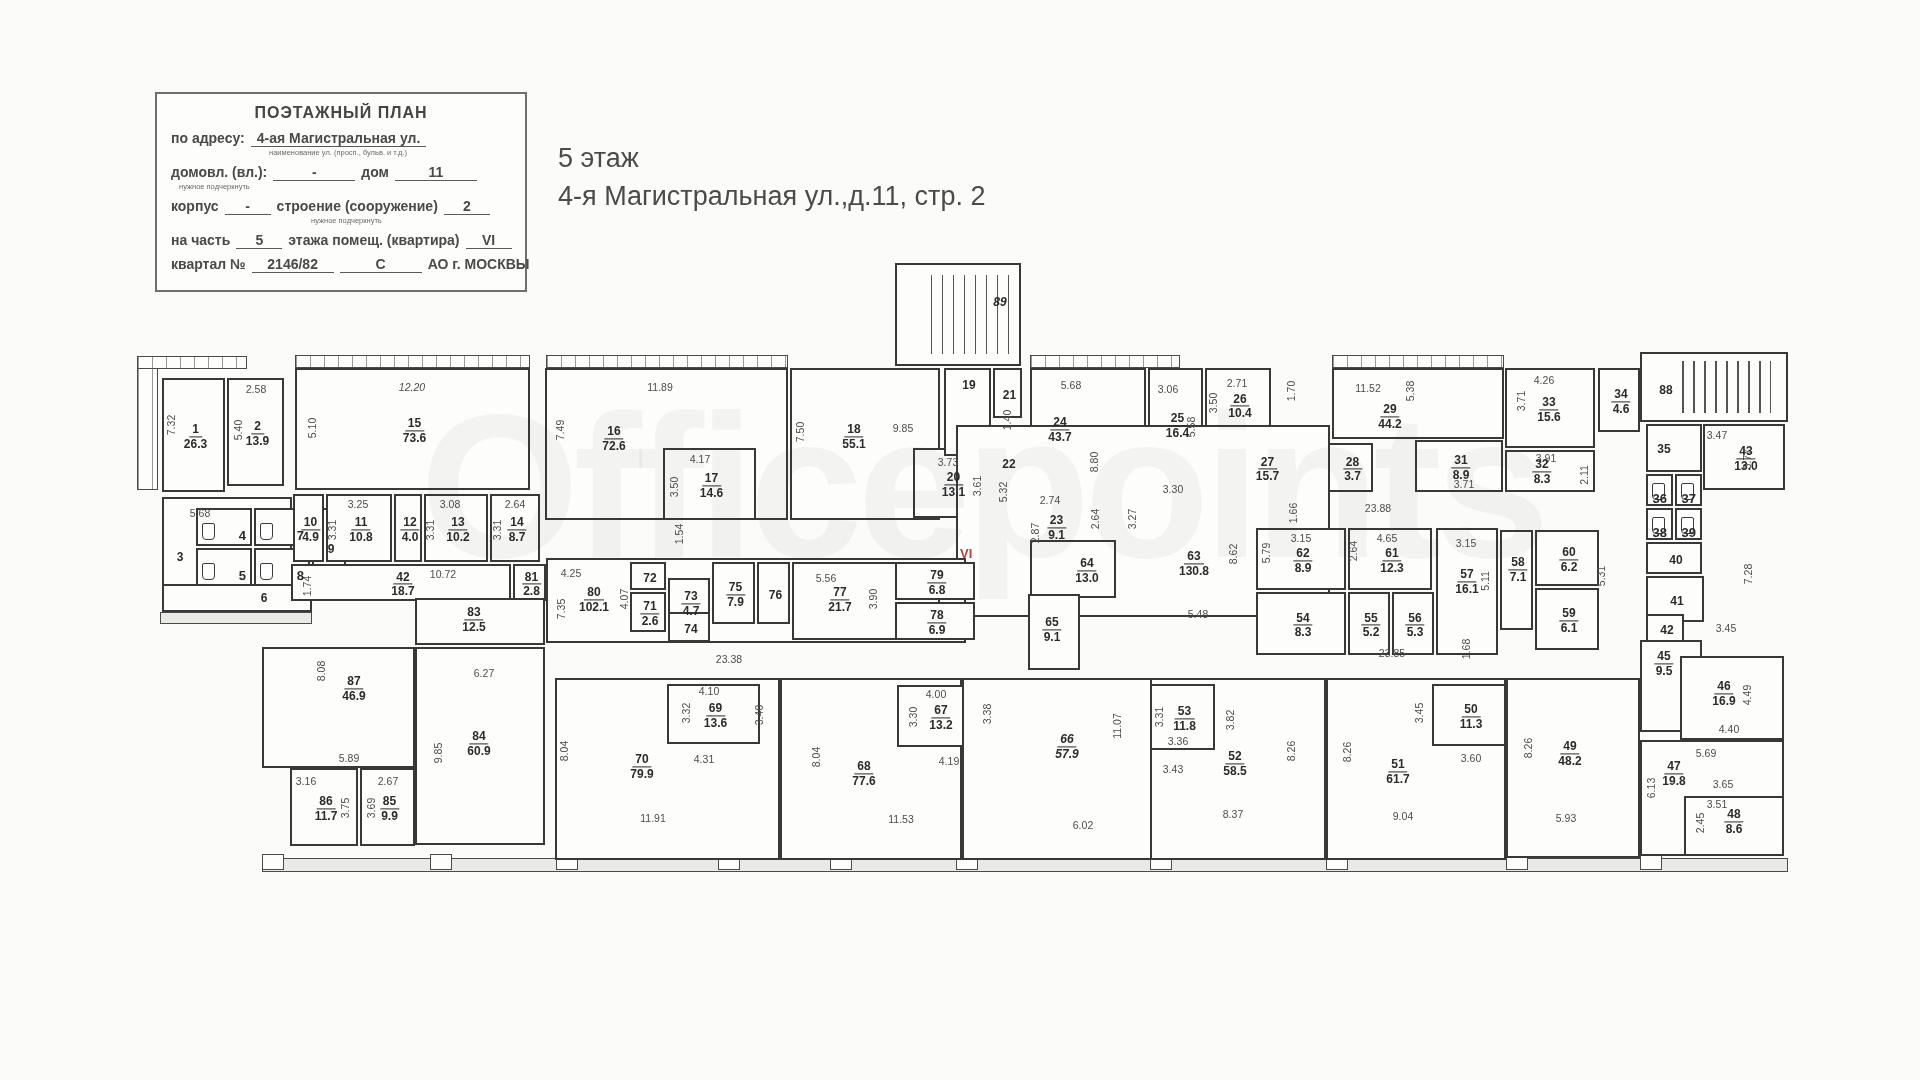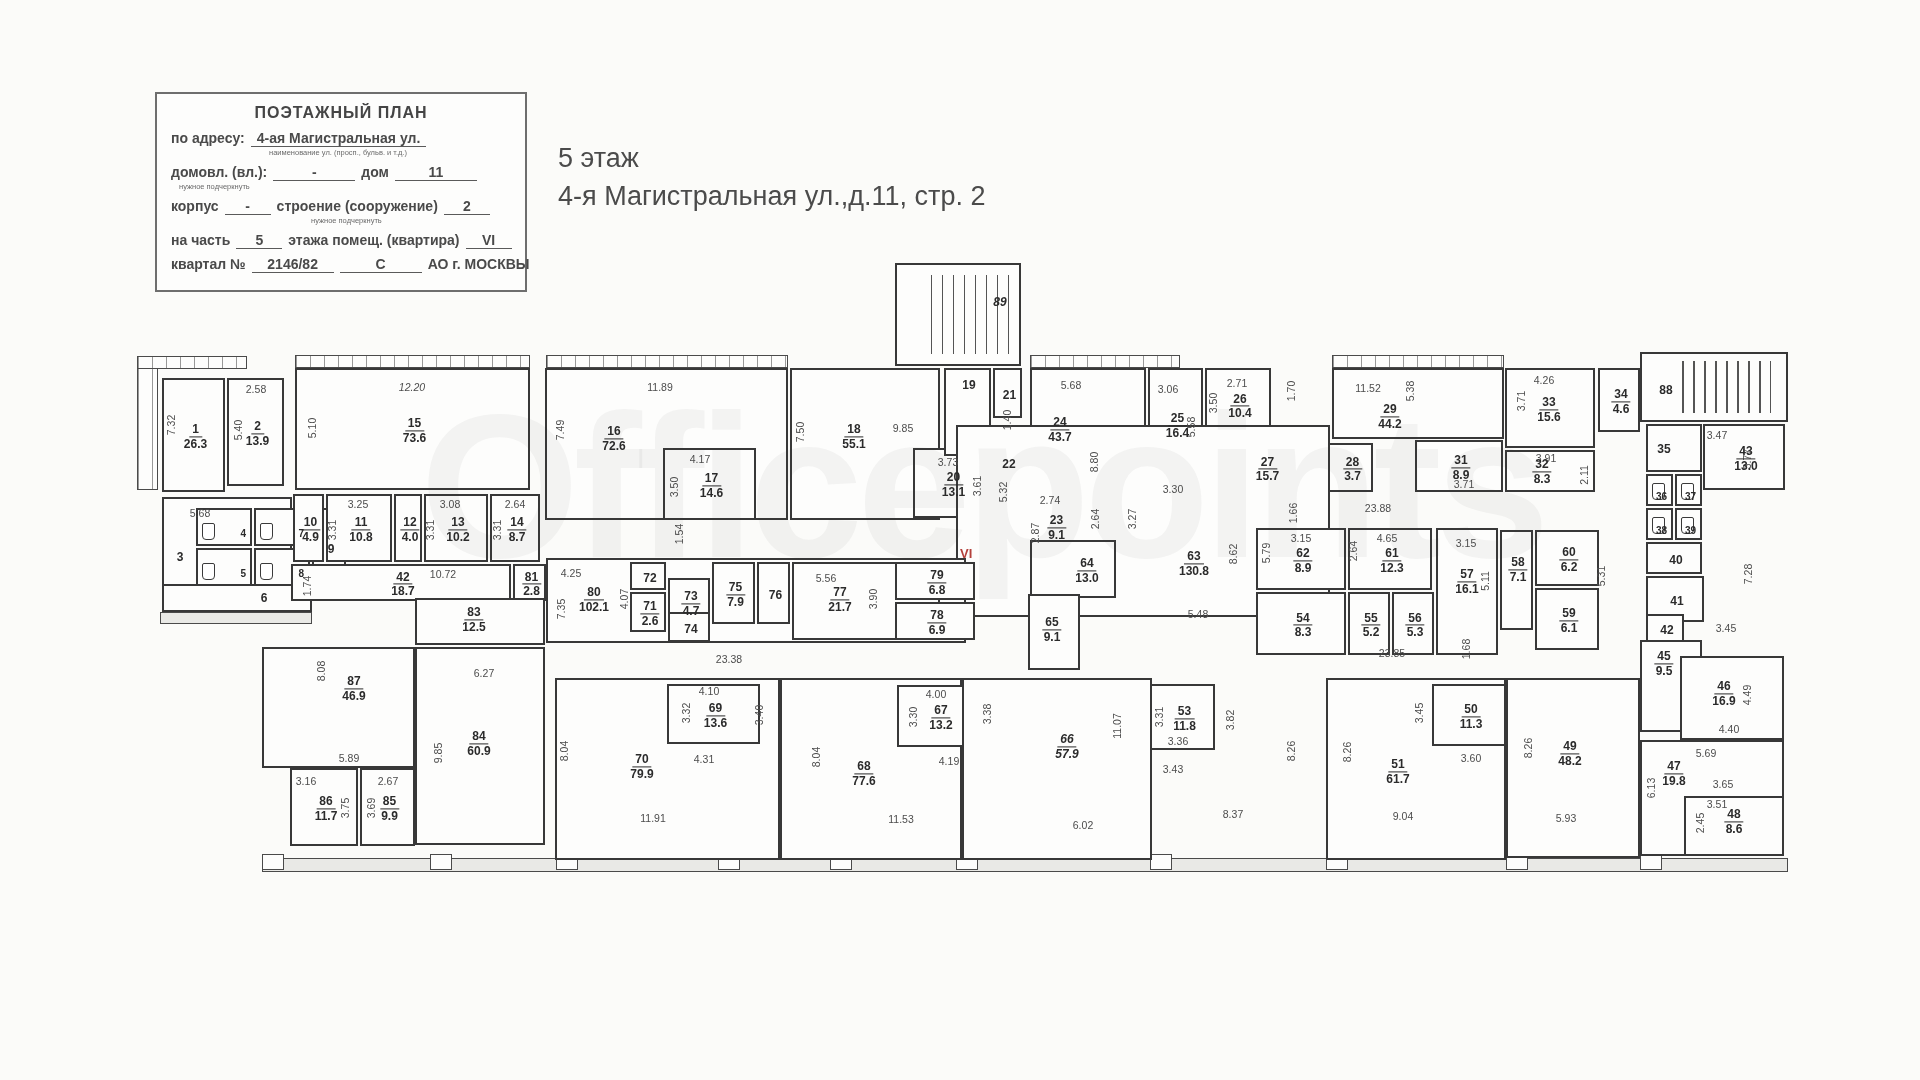--- a/index.html
+++ b/index.html
@@ -54,21 +54,21 @@
   }
   .dim.v{transform:translate(-50%,-50%) rotate(-90deg);}
   .stairs::before{
     content:"";position:absolute;left:28%;top:10%;right:6%;bottom:10%;
     background:repeating-linear-gradient(90deg,rgba(55,55,55,.85) 0 1.5px,transparent 1.5px 11px);
   }
   .wc::after{
     content:"";position:absolute;left:4px;bottom:4px;width:11px;height:15px;
     border:1.5px solid #3a3a3a;border-radius:2px 2px 4px 4px;background:#fff;
   }
-  .wc .rlabel{left:auto !important;right:1px;top:1px;transform:none;font-size:10px;}
+  .wc .rlabel{left:auto !important;right:1px;top:1px;transform:none;font-size:13px;}
   .balcony{
     position:absolute;box-sizing:border-box;border:1.5px solid #4a4a4a;background:#fdfdfc;
     background-image:repeating-linear-gradient(90deg,rgba(70,70,70,.55) 0 1px,transparent 1px 14px);
   }
   .wallstrip{position:absolute;box-sizing:border-box;border:1.5px solid #4a4a4a;background:#e9e9e6;}
   .pilaster{position:absolute;width:22px;height:16px;box-sizing:border-box;border:1.5px solid #4a4a4a;background:#fdfdfc;}
 </style>
 </head>
 <body>
 
@@ -317,20 +317,23 @@
       <div class="rlabel" style="left: 46.5px; top: 30px;"><span class="num frac">69</span><span class="area">13.6</span></div>
     </div>
     <div class="room" style="left: 780px; top: 678px; width: 182px; height: 182px;">
       <div class="rlabel" style="left: 82px; top: 94px;"><span class="num frac">68</span><span class="area">77.6</span></div>
     </div>
     <div class="room" style="left: 897px; top: 685px; width: 84px; height: 62px;">
       <div class="rlabel" style="left: 42px; top: 31px;"><span class="num frac">67</span><span class="area">13.2</span></div>
     </div>
     <div class="room" style="left: 962px; top: 678px; width: 190px; height: 182px; font-style: italic;">
       <div class="rlabel" style="left: 103px; top: 67px;"><span class="num frac">66</span><span class="area">57.9</span></div>
+    </div>
+    <div class="room" style="left: 1150px; top: 678px; width: 176px; height: 182px;">
+      <div class="rlabel" style="left: 83px; top: 84px;"><span class="num frac">52</span><span class="area">58.5</span></div>
     </div>
     <div class="room" style="left: 1150px; top: 684px; width: 65px; height: 66px;">
       <div class="rlabel" style="left: 32.5px; top: 33px;"><span class="num frac">53</span><span class="area">11.8</span></div>
     </div>
     <div class="room" style="left: 1326px; top: 678px; width: 180px; height: 182px;">
       <div class="rlabel" style="left: 70px; top: 92px;"><span class="num frac">51</span><span class="area">61.7</span></div>
     </div>
     <div class="room" style="left: 1432px; top: 684px; width: 74px; height: 62px;">
       <div class="rlabel" style="left: 37px; top: 31px;"><span class="num frac">50</span><span class="area">11.3</span></div>
     </div>

